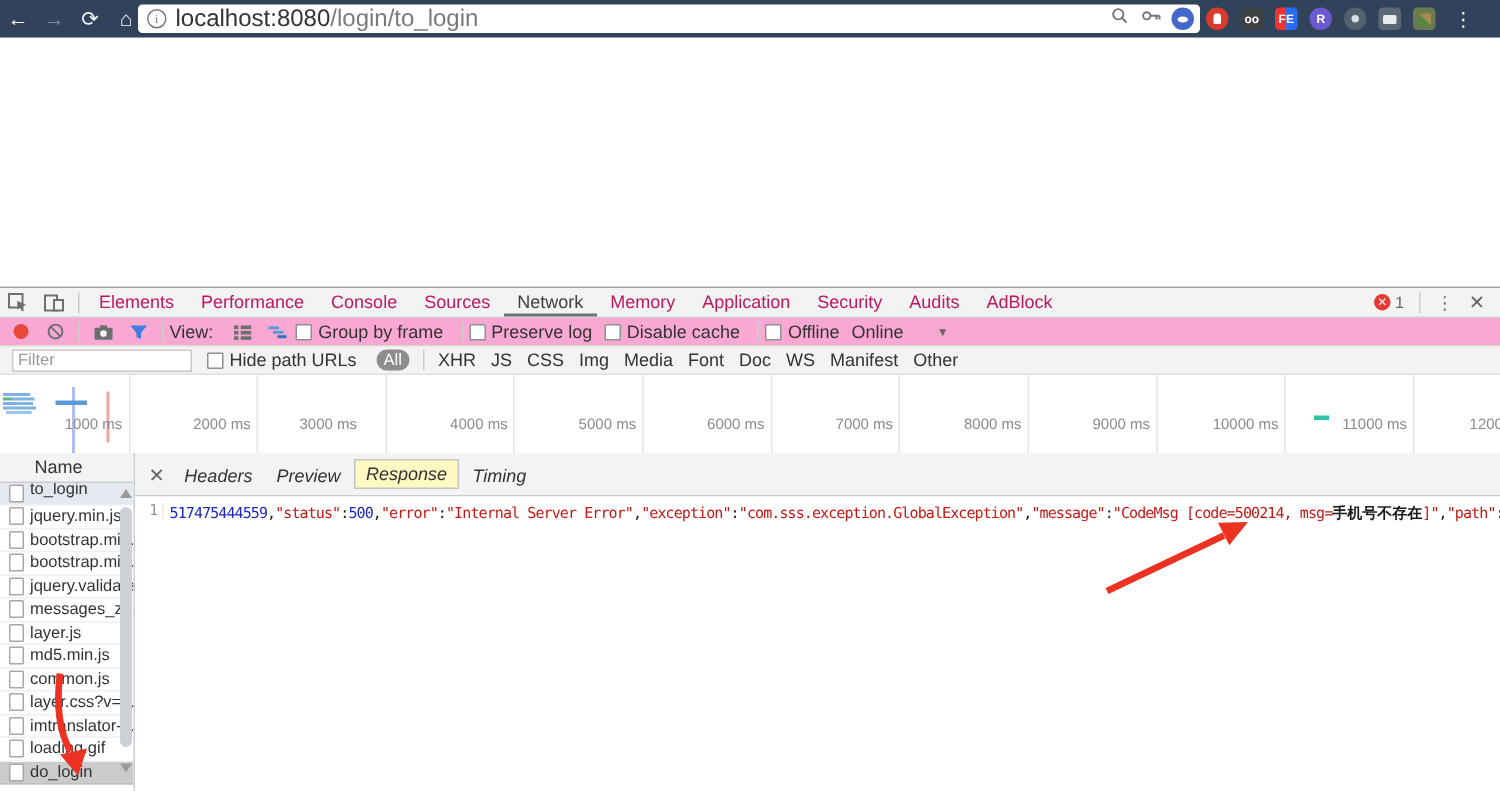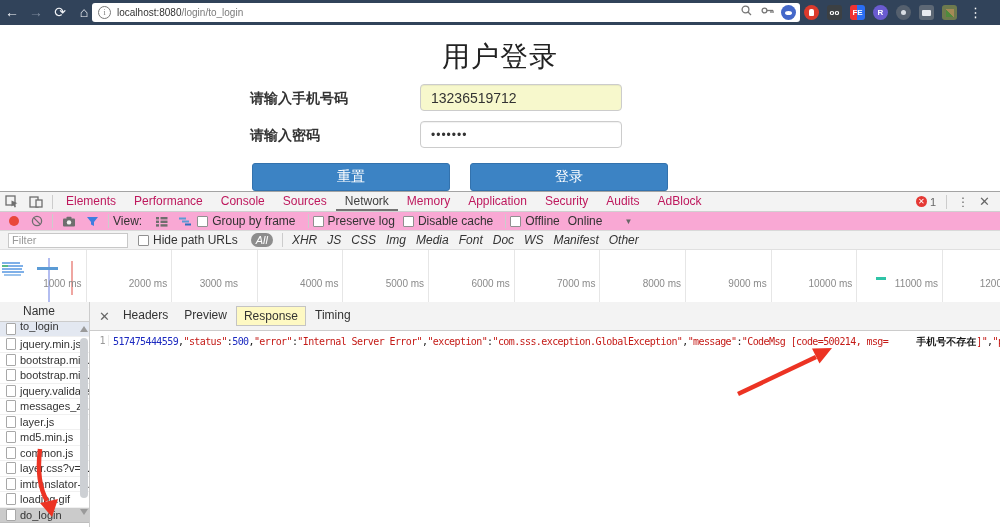--- a/index.html
+++ b/index.html
@@ -3,21 +3,21 @@
 <meta charset="utf-8">
 <style>
   html,body{margin:0;padding:0;background:#fff;}
   #app{position:relative;width:1000px;height:527px;overflow:hidden;font-family:"Liberation Sans",sans-serif;background:#fff;}
   
   #browser-bar{position:absolute;left:0;top:0;width:1000px;height:25px;background:#31435a;display:flex;align-items:center;}
   .nav-ico{color:#f2f4f7;font-size:14px;width:24px;text-align:center;flex:0 0 auto;cursor:pointer;line-height:25px;}
   .nav-ico.dim{color:#7c8a9c;}
   #url-bar{position:absolute;left:92px;top:3px;width:708px;height:19px;background:#fff;border-radius:3px;display:flex;align-items:center;padding:0 6px;box-sizing:border-box;}
   #info-ico{width:11px;height:11px;border:1px solid #7a7a7a;border-radius:50%;color:#7a7a7a;font-size:8px;line-height:11px;text-align:center;font-family:"Liberation Serif",serif;flex:0 0 auto;margin-right:6px;}
-  #url-text{font-size:10px;color:#333;white-space:nowrap;overflow:hidden;flex:1 1 auto;}
+  #url-text{font-size:16px;color:#333;white-space:nowrap;overflow:hidden;flex:1 1 auto;}
   #url-text .path{color:#7a7a7a;}
   .bar-ico{flex:0 0 auto;margin-left:9px;color:#767676;font-size:12px;line-height:19px;}
   #ext-icons{position:absolute;right:18px;top:0;height:25px;display:flex;align-items:center;gap:8px;}
   .ext{width:15px;height:15px;border-radius:3px;font-size:8px;font-weight:bold;color:#fff;display:flex;align-items:center;justify-content:center;flex:0 0 auto;}
   .ext.round{border-radius:50%;}
   #menu-dots{color:#fff;font-size:13px;margin-left:4px;line-height:25px;}
   
   #page{position:absolute;left:0;top:25px;width:1000px;height:166px;background:#fff;}
   #page-title{position:absolute;left:0;top:13px;width:1000px;text-align:center;font-size:28px;color:#222;letter-spacing:1px;}
   .fld-label{position:absolute;left:250px;font-size:14px;font-weight:bold;color:#333;}
@@ -40,21 +40,21 @@
   
   #dt-nettools{height:19px;background:#f9a8d4;border-bottom:1px solid #d9d9d9;display:flex;align-items:center;box-sizing:border-box;}
   #rec-dot{width:10px;height:10px;border-radius:50%;background:#e9473a;margin:0 7px 0 9px;}
   .cb{width:9px;height:9px;border:1px solid #909090;background:#fff;border-radius:1px;margin-right:4px;flex:0 0 auto;}
   .tool-lbl{color:#333;margin-right:8px;white-space:nowrap;}
   .ddn-arrow{font-size:8px;color:#666;margin-left:14px;}
   
   #dt-filterrow{height:19px;background:#f3f3f3;border-bottom:1px solid #e0e0e0;display:flex;align-items:center;box-sizing:border-box;}
   #filter-input{width:112px;height:13px;border:1px solid #c8c8c8;background:#fff;font-size:11px;padding:0 3px;margin:0 10px 0 8px;font-family:"Liberation Sans",sans-serif;}
   #filter-input::placeholder{color:#999;}
-  .ftype{color:#333;margin:0 5px;white-space:nowrap;cursor:pointer;font-size:12px;font-style:italic;}
+  .ftype{color:#333;margin:0 5px;white-space:nowrap;cursor:pointer;font-size:12px;}
   .ftype.pill{background:#8d8d8d;color:#fff;border-radius:8px;padding:1px 5px;font-size:11px;}
   
   #dt-overview{position:relative;height:52px;background:#fff;border-bottom:1px solid #d7d7d7;overflow:hidden;}
   .grid-line{position:absolute;top:0;bottom:0;width:1px;background:#e6e6e6;}
   .grid-lbl{position:absolute;top:3px;font-size:10px;color:#8a8a8a;transform:translateX(-100%);white-space:nowrap;margin-top:25px;}
   .mini-bar{position:absolute;height:2px;}
   #ov-vline-blue{position:absolute;left:48px;top:8px;height:44px;width:2px;background:#b3bdf0;}
   #ov-vline-red{position:absolute;left:71px;top:11px;height:34px;width:2px;background:#efa6a1;}
   #ov-dash-blue{position:absolute;left:37px;top:17px;width:21px;height:3px;background:#5b9bd5;}
   #ov-dash-teal{position:absolute;left:876px;top:27px;width:10px;height:3px;background:#2fc4a7;}
@@ -77,21 +77,21 @@
   #detail-close{color:#666;font-size:13px;padding:0 5px;cursor:pointer;}
   .d-tab{padding:2px 7px;margin:0 1px;color:#333;cursor:pointer;font-size:12px;}
   .d-tab.active{background:#fef9c3;border:1px solid #c4c4c4;}
   #resp-content{flex:1 1 auto;background:#fff;padding-top:4px;}
   #resp-line{display:flex;align-items:flex-start;font-family:"DejaVu Sans Mono",monospace;font-size:10px;letter-spacing:-0.6px;}
   #line-gutter{width:15px;flex:0 0 auto;text-align:right;padding-right:3px;color:#999;border-right:1px solid #eaeaea;}
   #code-text{padding-left:4px;white-space:nowrap;overflow:hidden;flex:1 1 auto;}
   .seg-num{color:#1c2ac0;}
   .seg-str{color:#c41a16;}
   .seg-p{color:#222;}
-  .seg-cjk{color:#1a1a1a;font-weight:bold;letter-spacing:0;font-family:"Liberation Sans",sans-serif;margin-left:28px;}
+  .seg-cjk{color:#1a1a1a;font-weight:bold;letter-spacing:0;font-family:"Liberation Sans",sans-serif;}
   
   #annot{position:absolute;left:0;top:0;width:1000px;height:527px;pointer-events:none;}
 </style>
 </head>
 <body>
 
 <div id="app">
 
   <div id="browser-bar">
     <span class="nav-ico">←</span>
@@ -133,29 +133,20 @@
       <span class="ext" style="background:#5d6875;">
           <span style="width:9px;height:6px;background:#e8eaee;border-radius:1px;"></span>
         </span>
       <span class="ext" style="background:#6d7a4e;">
           <span style="width:8px;height:8px;background:linear-gradient(45deg,#4f8a3d 50%,#a58a56 50%);"></span>
         </span>
       <span id="menu-dots">⋮</span>
     </div>
   </div>
 
-  <div id="page">
-    <div id="page-title">用户登录</div>
-    <div class="fld-label" style="top:65px;">请输入手机号码</div>
-    <input id="phone-input" class="fld" value="13236519712" style="">
-    <div class="fld-label" style="top:102px;">请输入密码</div>
-    <input id="password-input" class="fld" value="•••••••" style="">
-    <div id="reset-btn" class="btn">重置</div>
-    <div id="login-btn" class="btn">登录</div>
-  </div>
 
   <div id="devtools">
 
     <div id="dt-tabbar">
       <span class="tb-ico">
         <svg width="14" height="13" viewBox="0 0 14 13">
             <rect x="1" y="1" width="9" height="9" fill="none" stroke="#6e6e6e" stroke-width="1.3"></rect>
             <path d="M6.5 5.5 L12.5 8.3 L9.7 9.1 L11 12 L9.6 12.5 L8.4 9.7 L6.5 11.5 Z" fill="#6e6e6e"></path>
           </svg>
       </span>
@@ -354,21 +345,21 @@
               <span class="lbl">do_login</span>
             </div>
           </div>
         <div id="sb-up"></div>
         <div id="sb-thumb"></div>
         <div id="sb-down"></div>
       </div>
       <div id="detail">
         <div id="detail-tabs">
           <span id="detail-close">✕</span>
-          <span id="d-tabs-container" style="display:flex;align-items:flex-start;">
+          <span id="d-tabs-container" style="display:flex;align-items:flex-end;font-style:italic;">
               <span class="d-tab">Headers</span>
               <span class="d-tab">Preview</span>
               <span class="d-tab active">Response</span>
               <span class="d-tab">Timing</span>
             </span>
         </div>
         <div id="resp-content">
           <div id="resp-line">
             <span id="line-gutter">1</span>
             <span id="code-text"><span class="seg-num">517475444559</span><span class="seg-p">,</span><span class="seg-str">"status"</span><span class="seg-p">:</span><span class="seg-num">500</span><span class="seg-p">,</span><span class="seg-str">"error"</span><span class="seg-p">:</span><span class="seg-str">"Internal Server Error"</span><span class="seg-p">,</span><span class="seg-str">"exception"</span><span class="seg-p">:</span><span class="seg-str">"com.sss.exception.GlobalException"</span><span class="seg-p">,</span><span class="seg-str">"message"</span><span class="seg-p">:</span><span class="seg-str">"CodeMsg [code=500214, msg=</span><span class="seg-cjk">手机号不存在</span><span class="seg-str">]"</span><span class="seg-p">,</span><span class="seg-str">"path"</span><span class="seg-p">:</span></span>

